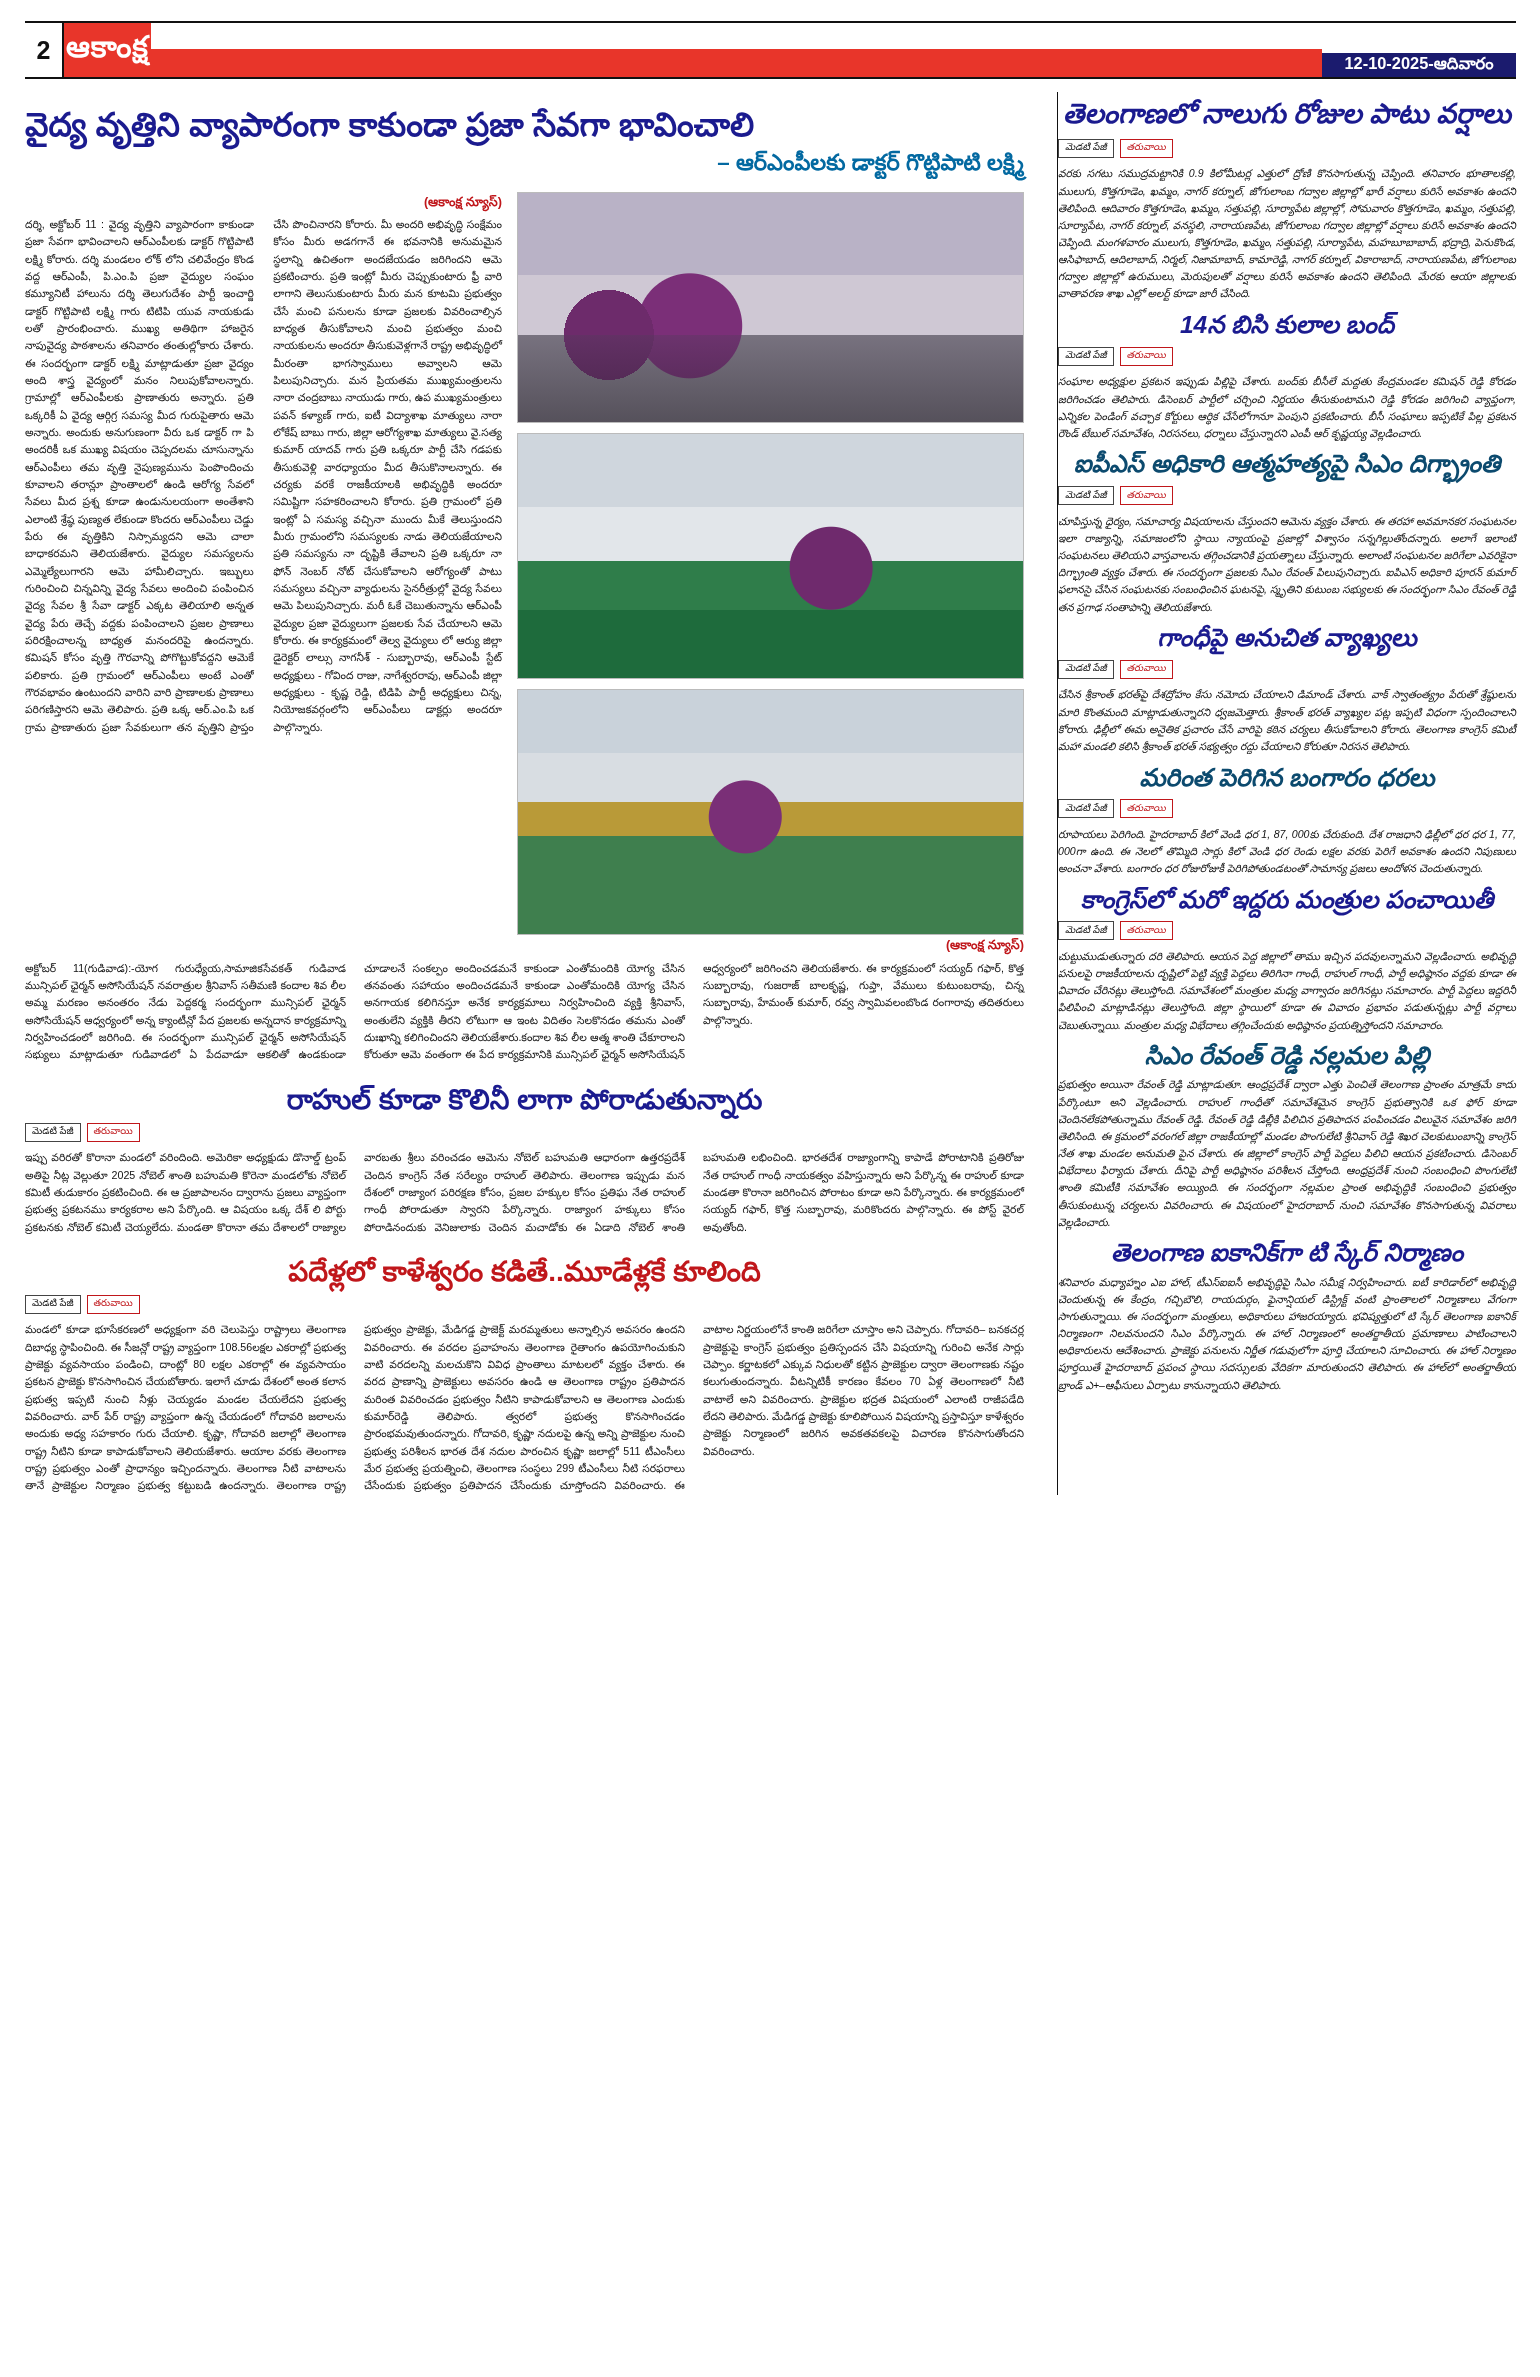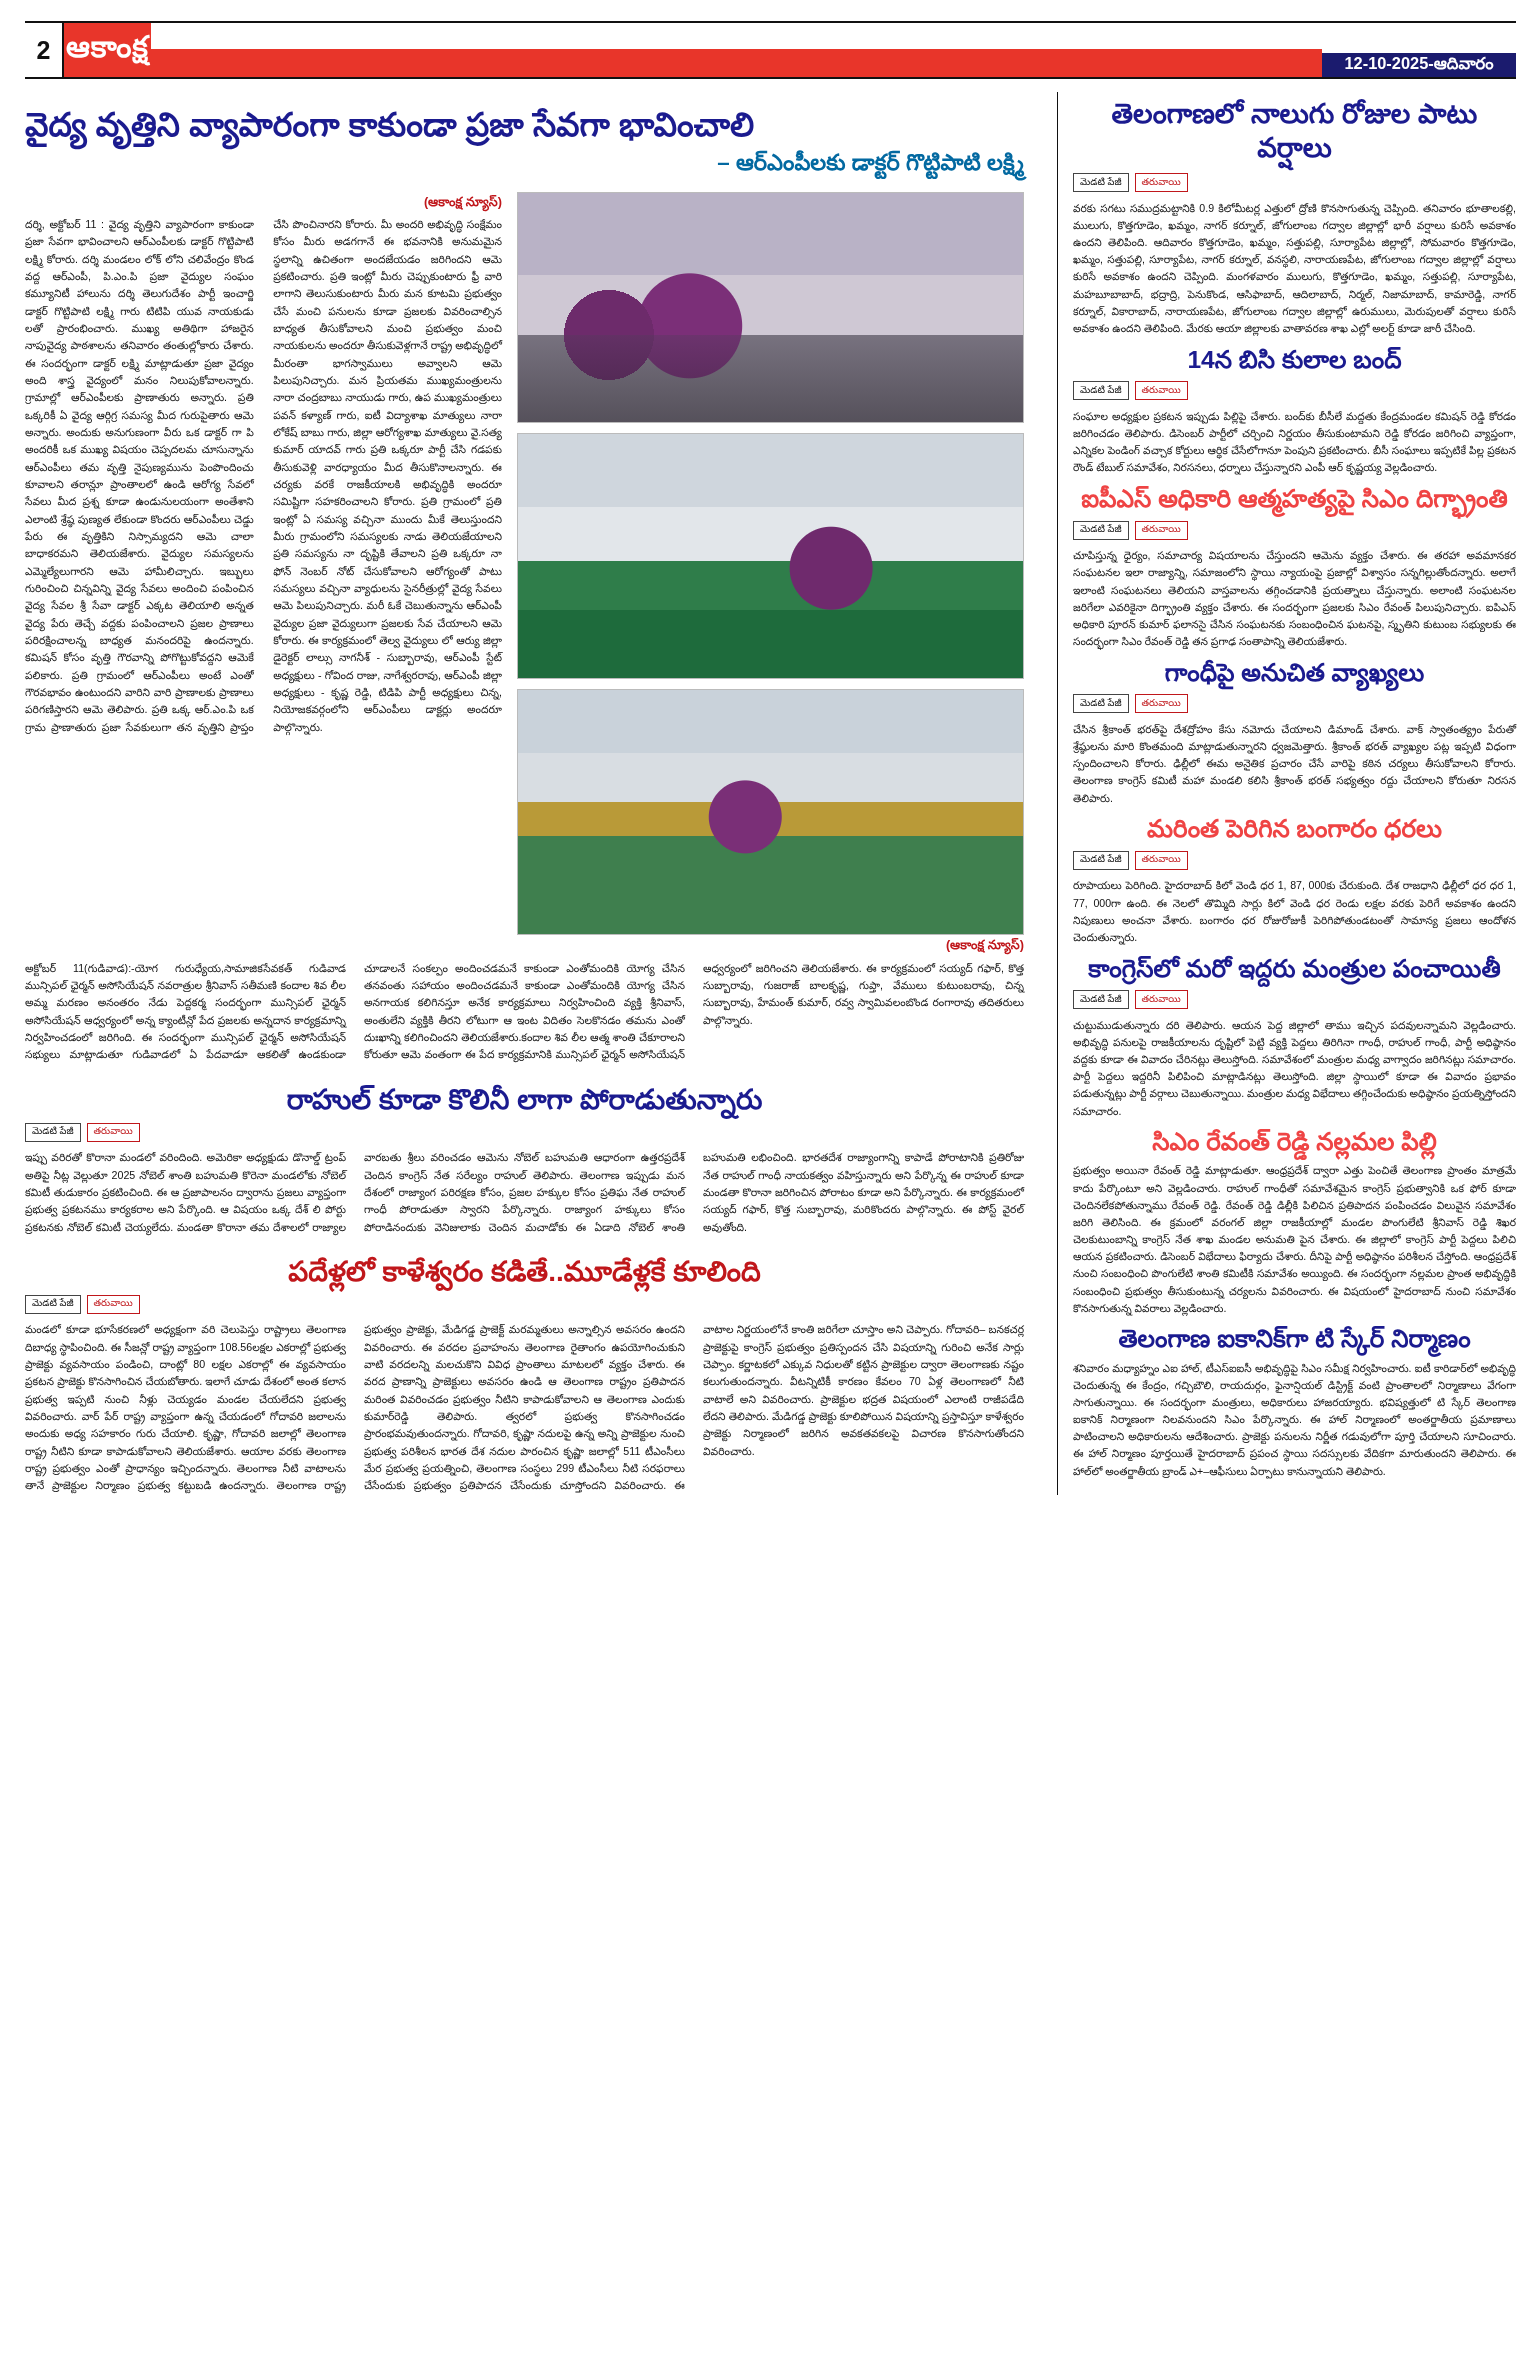--- a/index.html
+++ b/index.html
@@ -65,21 +65,22 @@
   
   .content {
     display: flex;
     padding: 13.4px 25px 30px 25px;
     gap: 33px;
   }
   .left-col { width: 999px; }
   .right-col {
     width: 477px;
     border-left: 1.5px solid #111;
-    padding-left: 15px;
+    padding-left: 0;
+    font-style: italic;
   }
 
   
   h1.lead {
     color: #1b1b8f;
     font-size: 33px;
     line-height: 1.25;
     margin: 12px 0 4.5px 0;
     font-weight: bold;
     letter-spacing: 0px;
@@ -155,21 +156,21 @@
     font-size: 28px;
     line-height: 1.2;
     margin: 19.4px 0 6px 0;
     font-weight: bold;
     text-align: center;
   }
   h2.sec.blue { color: #1b1b8f; }
 
   
   h2.rsec {
-    color: #ef4444;
+    color: #0c4a6e;
     font-size: 24.6px;
     line-height: 1.25;
     margin: 7.5px 0 4.5px 0;
     font-weight: bold;
     text-align: center;
   }
   h2.rsec.blue { color:#1b1b8f; }
   .r-top-title {
     color:#1b1b8f;
     font-size: 27.6px;

